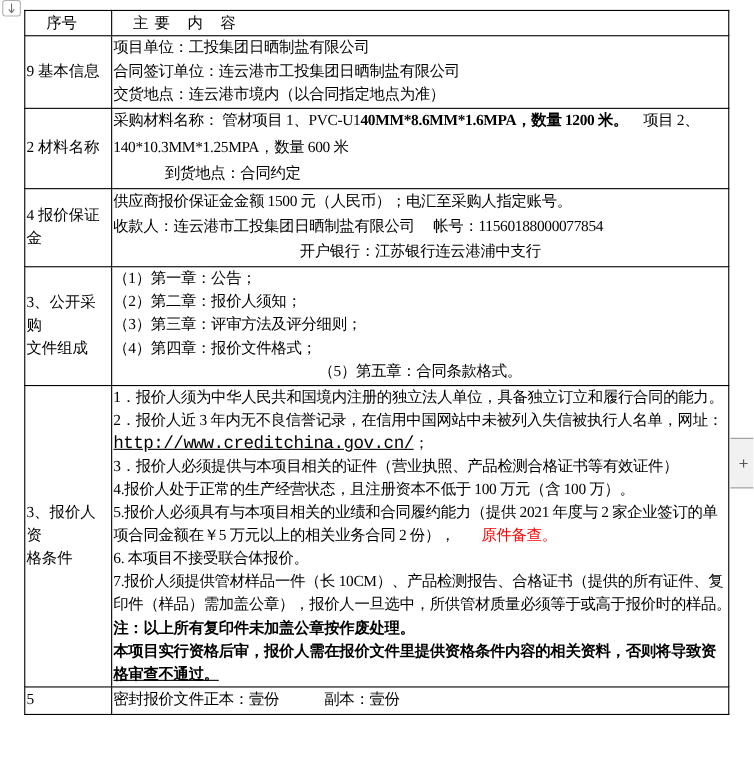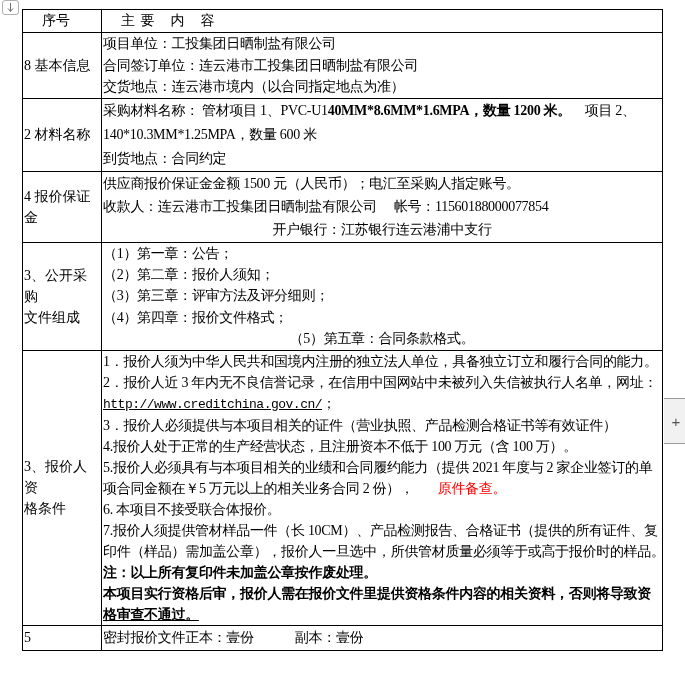--- a/index.html
+++ b/index.html
@@ -13,21 +13,21 @@
   table.doc{position:absolute;left:22px;top:9px;width:640px;border-collapse:collapse;table-layout:fixed;
             font-size:14px;}
   table.doc th, table.doc td{border:1px solid #000;padding:0 1px;text-align:left;font-weight:normal;}
   table.doc th{height:22px;vertical-align:middle;padding-left:19px;}
   th.h2{letter-spacing:1px;}
   td.lbl{vertical-align:middle;white-space:pre-line;line-height:21px;}
   td.cnt{vertical-align:top;}
   .ln{white-space:nowrap;overflow:hidden;letter-spacing:-0.3px;}
   .seg-bold{font-weight:bold;}
   .seg-red{color:#ff0000;margin-left:24px;}
-  .seg-url{font-family:"Liberation Mono","DejaVu Sans Mono",monospace;text-decoration:underline;font-size:13px;letter-spacing:-0.5px;}
+  .seg-url{font-family:"Liberation Mono","DejaVu Sans Mono",monospace;text-decoration:underline;font-size:16px;letter-spacing:-0.5px;}
   
   .side-widget{position:absolute;left:664px;top:398px;width:24px;height:44px;background:#f1f1f1;
                border-top:1px solid #9a9a9a;border-bottom:1px solid #9a9a9a;
                display:flex;align-items:center;justify-content:center;}
   .side-widget .plus{font-family:"Liberation Sans",sans-serif;font-size:15px;color:#555;line-height:1;}
 </style>
 </head>
 <body>
 
 <div class="canvas">
@@ -45,33 +45,33 @@
         <col style="width:561px">
       </colgroup>
     <thead>
       <tr>
         <th>序号</th>
         <th class="h2">主 要　内　容</th>
       </tr>
     </thead>
     <tbody id="rows">
         <tr style="height: 65px;">
-          <td class="lbl">8 基本信息</td>
+          <td class="lbl">9 基本信息</td>
           <td class="cnt">
             <div class="ln" style="line-height: 21.6px;"><span>项目单位：工投集团日晒制盐有限公司</span></div>
             <div class="ln" style="line-height: 21.6px;"><span>合同签订单位：连云港市工投集团日晒制盐有限公司</span></div>
             <div class="ln" style="line-height: 21.6px;"><span>交货地点：连云港市境内（以合同指定地点为准）</span></div>
           </td>
         </tr>
         <tr style="height: 72px;">
           <td class="lbl">2 材料名称</td>
           <td class="cnt">
             <div class="ln" style="line-height: 24px;"><span>采购材料名称： 管材项目 1、PVC-U1</span><span class="seg-bold">40MM*8.6MM*1.6MPA，数量 1200 米。</span><span>　项目 2、</span></div>
             <div class="ln" style="line-height: 24px;"><span>140*10.3MM*1.25MPA，数量 600 米</span></div>
-            <div class="ln" style="line-height: 24px;"><span>到货地点：合同约定</span></div>
+            <div class="ln" style="line-height: 24px; padding-left: 47px;"><span>到货地点：合同约定</span></div>
           </td>
         </tr>
         <tr style="height: 70px;">
           <td class="lbl">4 报价保证
 金</td>
           <td class="cnt">
             <div class="ln" style="line-height: 23.3px;"><span>供应商报价保证金金额 1500 元（人民币）；电汇至采购人指定账号。</span></div>
             <div class="ln" style="line-height: 23.3px;"><span>收款人：连云港市工投集团日晒制盐有限公司　 帐号：11560188000077854</span></div>
             <div class="ln" style="line-height: 23.3px; text-align: center;"><span>开户银行：江苏银行连云港浦中支行</span></div>
           </td>

